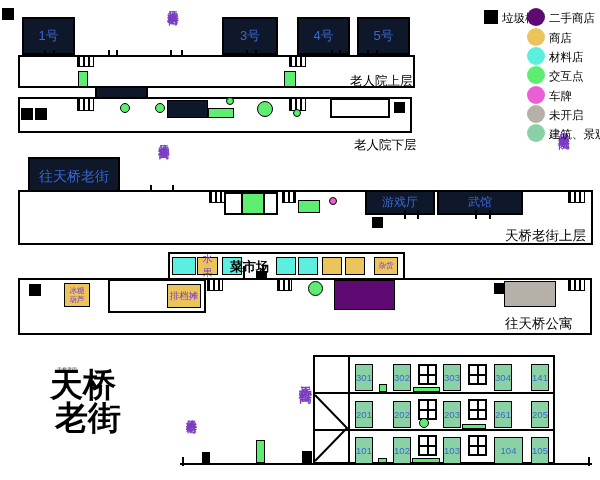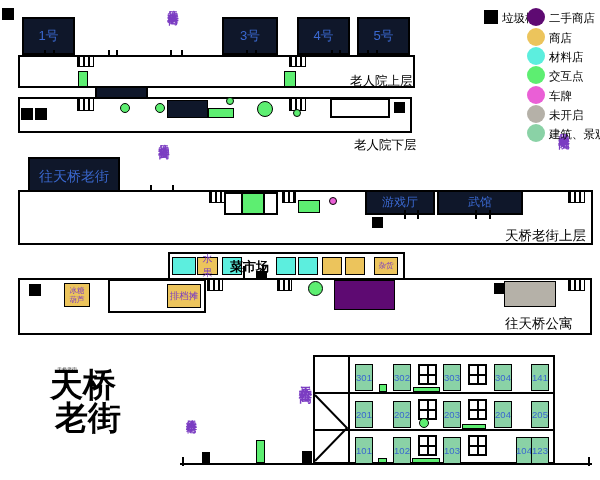--- a/index.html
+++ b/index.html
@@ -222,44 +222,44 @@
     </div>
   <div class="door" style="left:393px;top:401px;width:18px;height:27px;">
       <span>202</span>
     </div>
   <div class="window" style="left:418px;top:399px;width:19px;height:21px;"></div>
   <div class="door" style="left:443px;top:401px;width:18px;height:27px;">
       <span>203</span>
     </div>
   <div class="window" style="left:468px;top:399px;width:19px;height:21px;"></div>
   <div class="door" style="left:494px;top:401px;width:18px;height:27px;">
-      <span>204</span>
+      <span>261</span>
     </div>
   <div class="door" style="left:531px;top:401px;width:18px;height:27px;">
       <span>205</span>
     </div>
   <div class="circle bright box1" style="left:419px;top:418px;width:10px;height:10px;"></div>
   <div class="box1 bright" style="left:462px;top:424px;width:24px;height:5px;"></div>
 
   <div class="door" style="left:355px;top:437px;width:18px;height:27px;">
       <span>101</span>
     </div>
   <div class="door" style="left:393px;top:437px;width:18px;height:27px;">
       <span>102</span>
     </div>
   <div class="window" style="left:418px;top:435px;width:19px;height:21px;"></div>
   <div class="door" style="left:443px;top:437px;width:18px;height:27px;">
       <span>103</span>
     </div>
   <div class="window" style="left:468px;top:435px;width:19px;height:21px;"></div>
-  <div class="door" style="left:516px;top:437px;width:16px;height:27px;">
+  <div class="door" style="left:494px;top:437px;width:29px;height:27px;">
       <span>104</span>
     </div>
   <div class="door" style="left:531px;top:437px;width:18px;height:27px;">
-      <span>123</span>
+      <span>105</span>
     </div>
   <div class="box1 bright" style="left:378px;top:458px;width:9px;height:5px;"></div>
   <div class="box1 bright" style="left:412px;top:458px;width:28px;height:5px;"></div>
 
   <div class="abs" style="left:0;top:0;width:600px;height:0;">
     <div class="abs black" style="left:484px;top:10px;width:14px;height:14px;"></div>
     <div class="legend-label" style="left:502px;top:11px;">垃圾桶</div>
 
     <div class="sw-circle" style="left:527px;top:8px;background:#5e0a72;"></div>
     <div class="legend-label" style="left:549px;top:11px;">二手商店</div>

